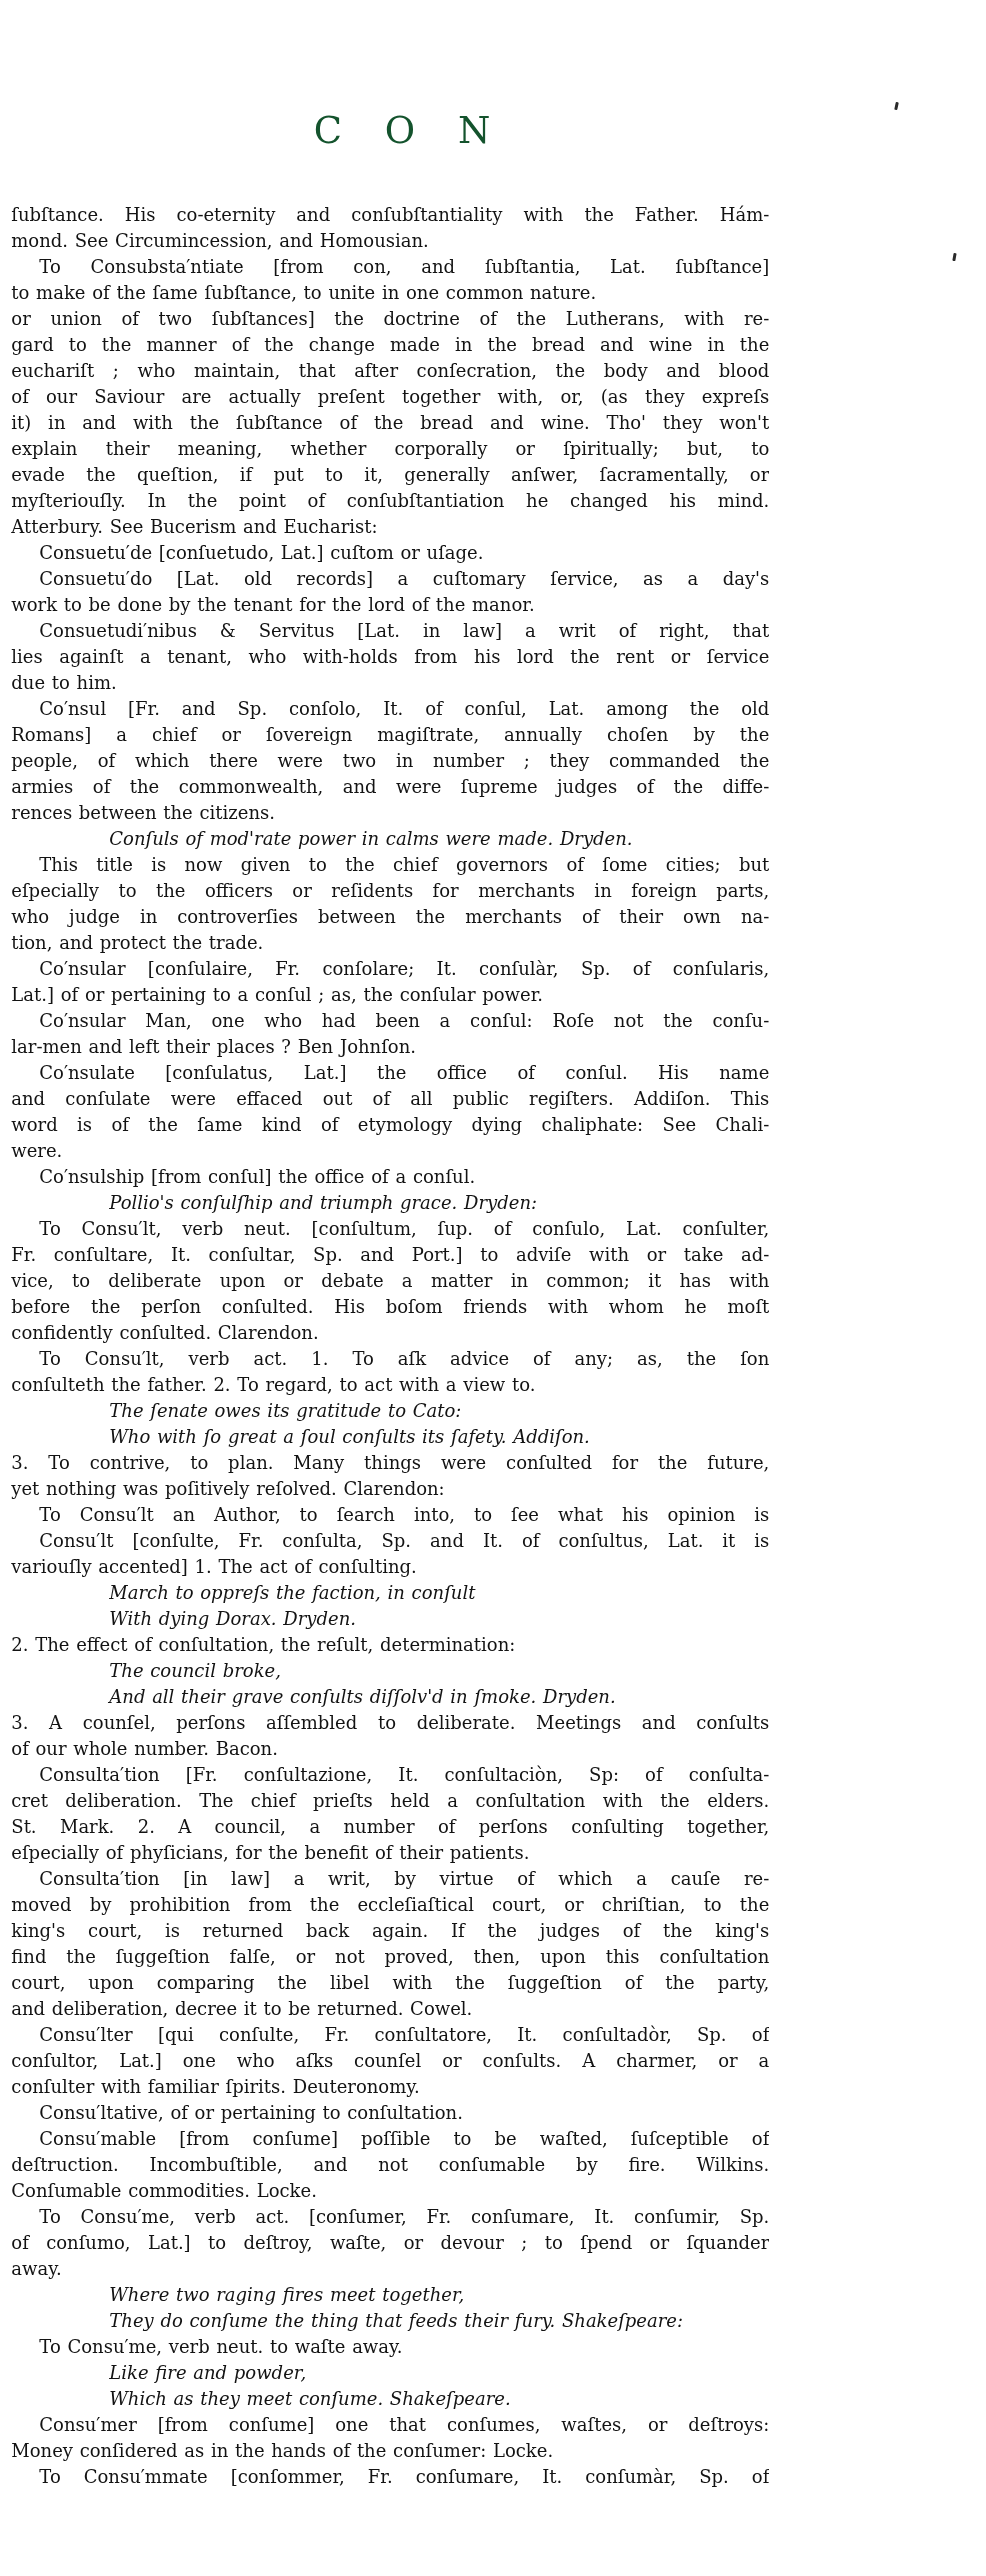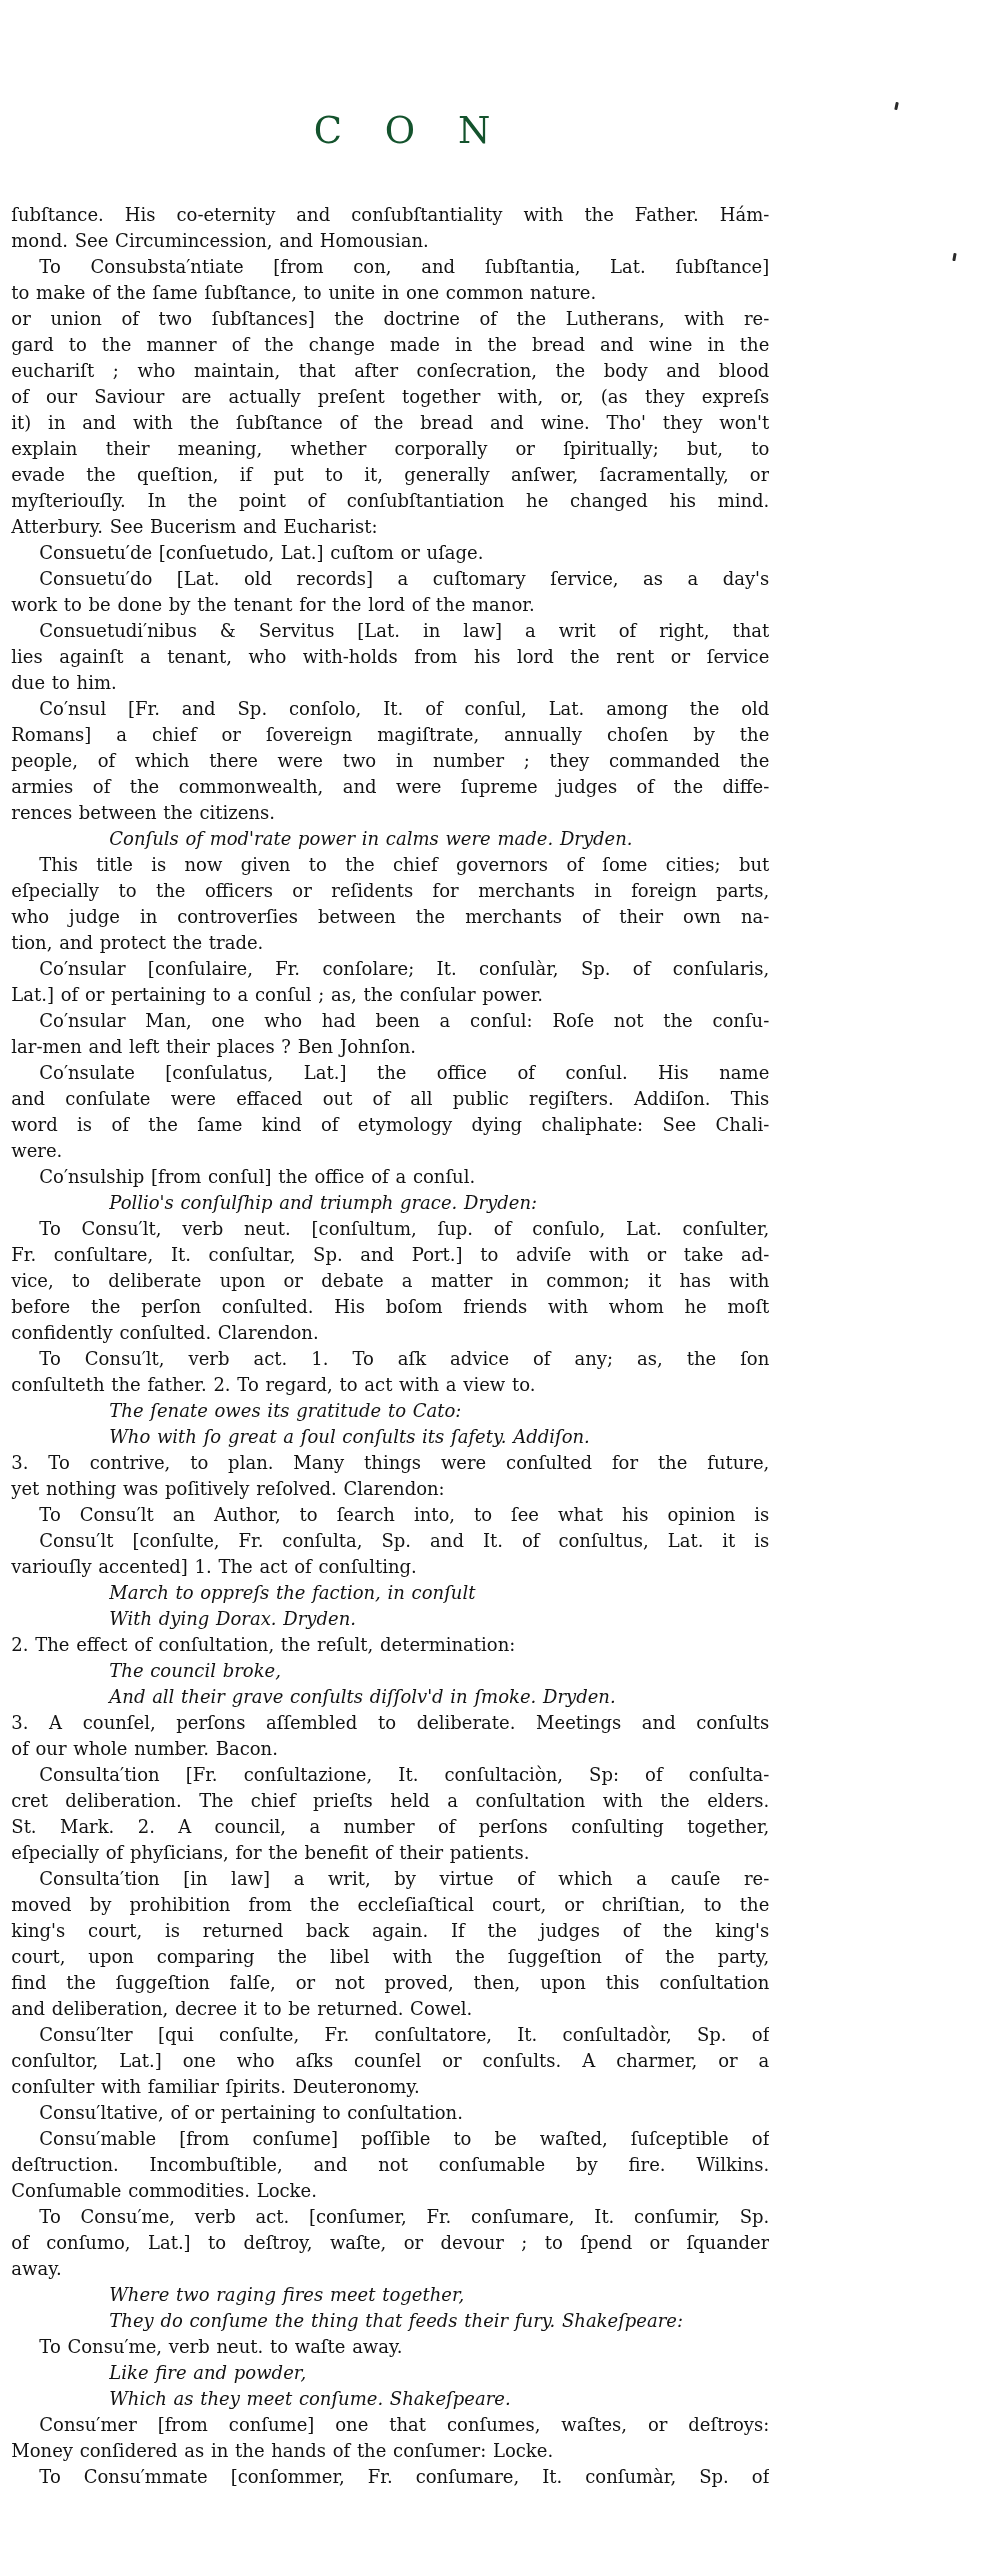--- a/index.html
+++ b/index.html
@@ -121,22 +121,22 @@
       <div class="line q">And all their grave conſults diſſolv'd in ſmoke.   Dryden.</div>
       <div class="line b just">3. A counſel, perſons aſſembled to deliberate.  Meetings and conſults</div>
       <div class="line b">of our whole number.  Bacon.</div>
       <div class="line e just">Consulta′tion [Fr. conſultazione, It. conſultaciòn, Sp: of conſulta-</div>
       <div class="line b just">cret deliberation.  The chief prieſts held a conſultation with the elders.</div>
       <div class="line b just">St. Mark.  2. A council, a number of perſons conſulting together,</div>
       <div class="line b">eſpecially of phyſicians, for the benefit of their patients.</div>
       <div class="line e just">Consulta′tion [in law] a writ, by virtue of which a cauſe re-</div>
       <div class="line b just">moved by prohibition from the eccleſiaſtical court, or chriſtian, to the</div>
       <div class="line b just">king's court, is returned back again.  If the judges of the king's</div>
+      <div class="line b just">find the ſuggeſtion falſe, or not proved, then, upon this conſultation</div>
       <div class="line b just">court, upon comparing the libel with the ſuggeſtion of the party,</div>
-      <div class="line b just">find the ſuggeſtion falſe, or not proved, then, upon this conſultation</div>
       <div class="line b">and deliberation, decree it to be returned.  Cowel.</div>
       <div class="line e just">Consu′lter [qui conſulte, Fr. conſultatore, It.  conſultadòr, Sp. of</div>
       <div class="line b just">conſultor, Lat.] one who aſks counſel or conſults.  A charmer, or a</div>
       <div class="line b">conſulter with familiar ſpirits.  Deuteronomy.</div>
       <div class="line e">Consu′ltative, of or pertaining to conſultation.</div>
       <div class="line e just">Consu′mable [from conſume] poſſible to be waſted, ſuſceptible of</div>
       <div class="line b just">deſtruction.  Incombuſtible, and not conſumable by fire.   Wilkins.</div>
       <div class="line b">Conſumable commodities.  Locke.</div>
       <div class="line e just">To Consu′me, verb act. [conſumer, Fr. conſumare, It. conſumir, Sp.</div>
       <div class="line b just">of conſumo, Lat.] to deſtroy, waſte, or devour ; to ſpend or ſquander</div>

